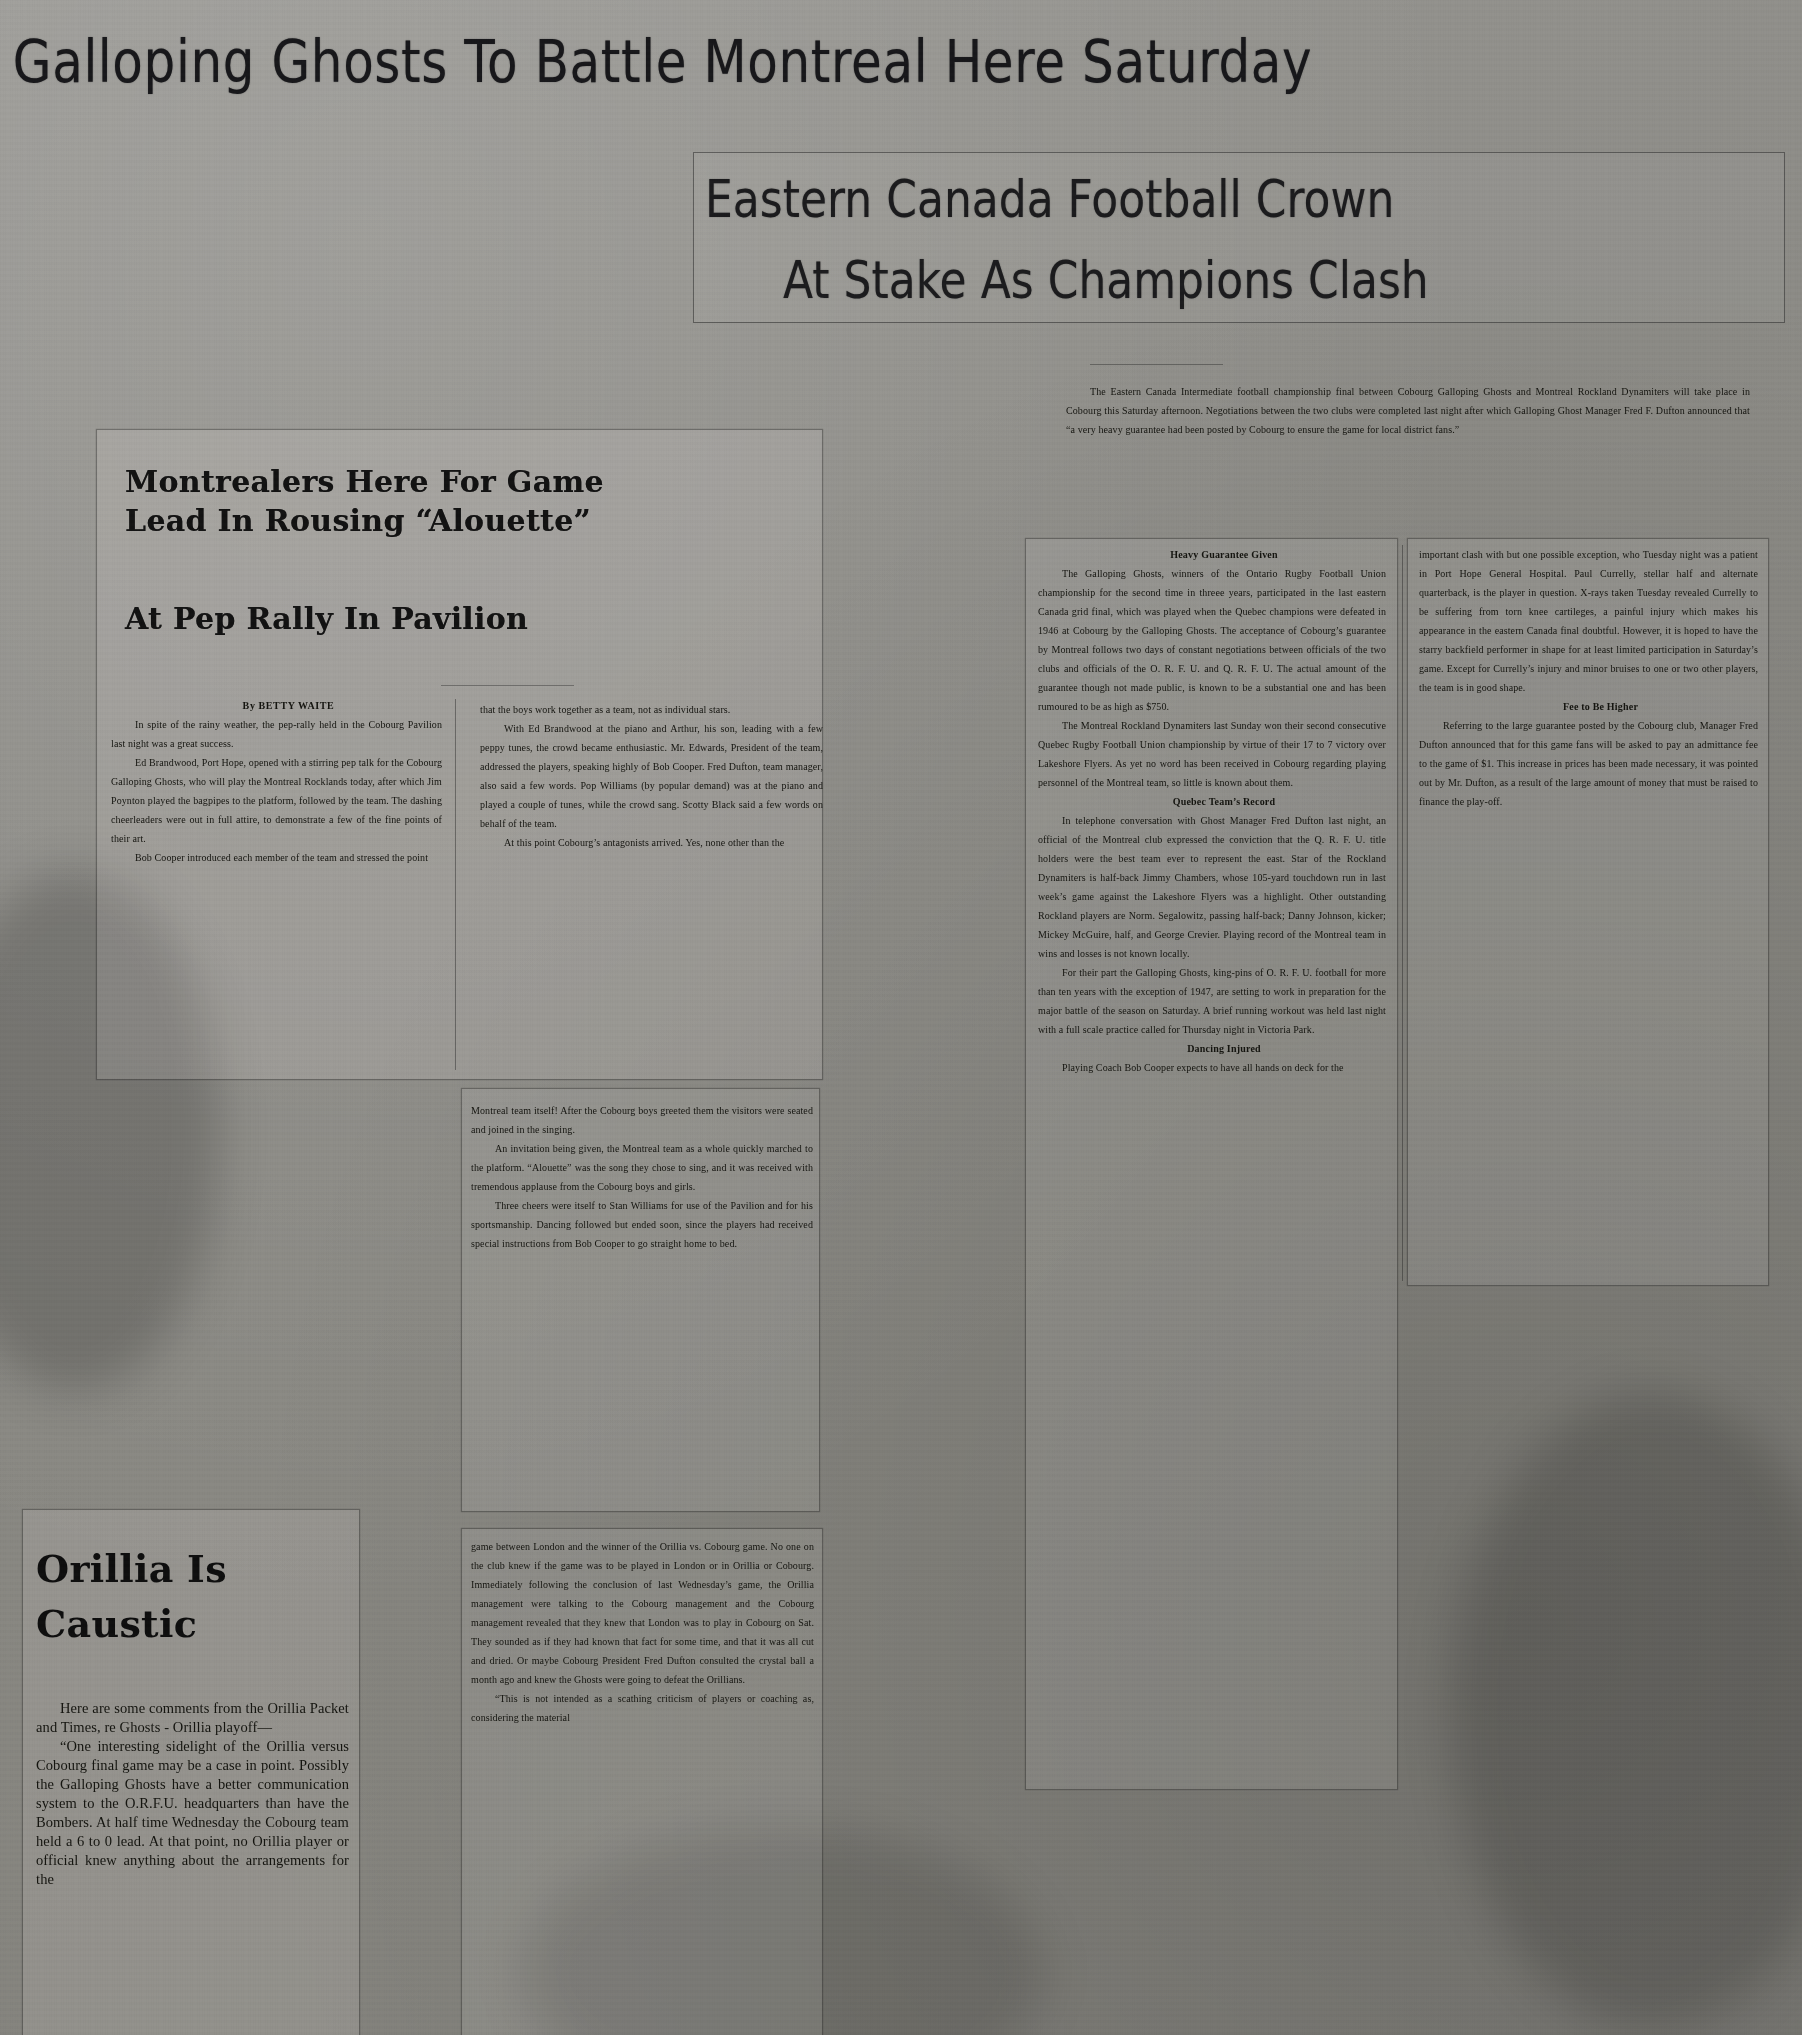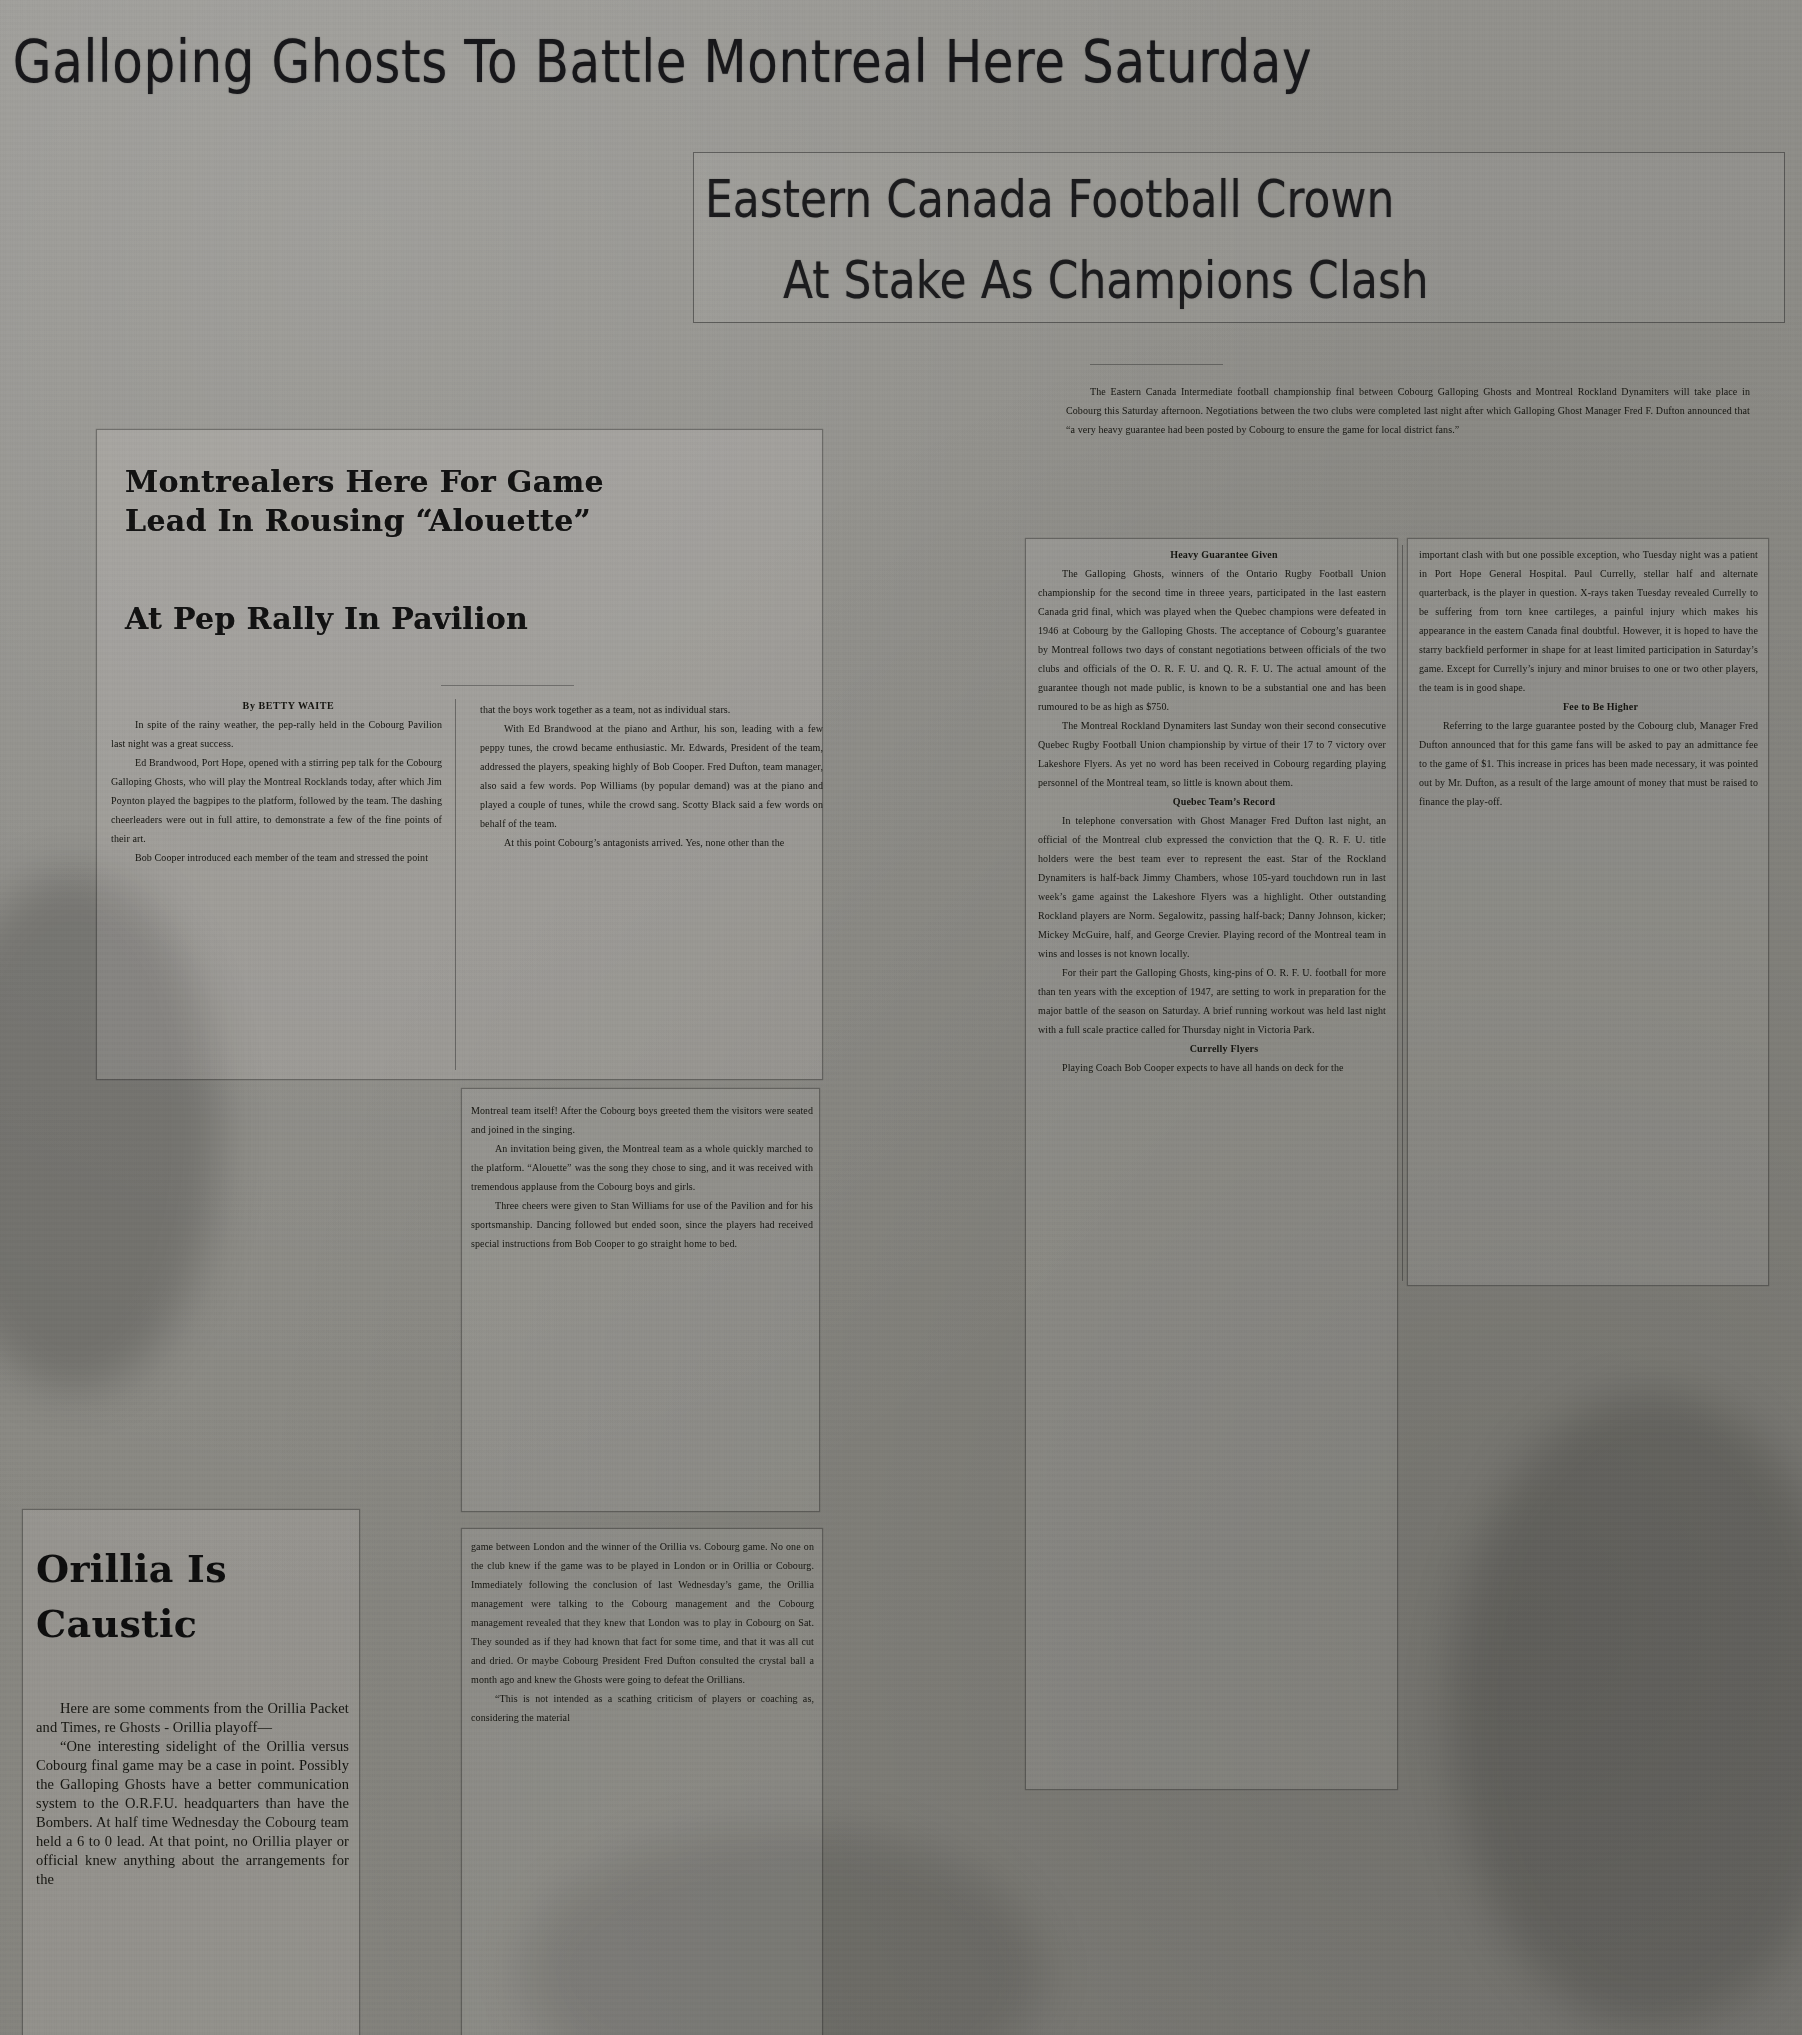--- a/index.html
+++ b/index.html
@@ -194,21 +194,21 @@
     <p>With Ed Brandwood at the piano and Arthur, his son, leading with a few peppy tunes, the crowd became enthusiastic. Mr. Edwards, President of the team, addressed the players, speaking highly of Bob Cooper. Fred Dufton, team manager, also said a few words. Pop Williams (by popular demand) was at the piano and played a couple of tunes, while the crowd sang. Scotty Black said a few words on behalf of the team.</p>
     <p>At this point Cobourg’s antagonists arrived. Yes, none other than the</p>
   </div>
 
   <div class="vrule" style="left:455px;top:699px;height:371px;"></div>
 
   <div class="clip" style="left:462px;top:1089px;width:357px;height:422px;"></div>
   <div class="col" style="left:471px;top:1101px;width:342px;">
     <p class="noind">Montreal team itself! After the Cobourg boys greeted them the visitors were seated and joined in the singing.</p>
     <p>An invitation being given, the Montreal team as a whole quickly marched to the platform. “Alouette” was the song they chose to sing, and it was received with tremendous applause from the Cobourg boys and girls.</p>
-    <p>Three cheers were given to Stan Williams for use of the Pavilion and for his sportsmanship. Dancing followed but ended soon, since the players had received special instructions from Bob Cooper to go straight home to bed.</p>
+    <p>Three cheers were itself to Stan Williams for use of the Pavilion and for his sportsmanship. Dancing followed but ended soon, since the players had received special instructions from Bob Cooper to go straight home to bed.</p>
   </div>
 
   <div class="clip light" style="left:23px;top:1510px;width:336px;height:525px;"></div>
   <div class="orillia-head" style="left:36px;top:1547px;width:302px;">Orillia Is</div>
   <div class="orillia-head" style="left:36px;top:1602px;width:302px;">Caustic</div>
 
   <div class="col orillia-body" style="left:36px;top:1699px;width:313px;">
     <p>Here are some comments from the Orillia Packet and Times, re Ghosts - Orillia playoff—</p>
     <p>“One interesting sidelight of the Orillia versus Cobourg final game may be a case in point. Possibly the Galloping Ghosts have a better communication system to the O.R.F.U. headquarters than have the Bombers. At half time Wednesday the Cobourg team held a 6 to 0 lead. At that point, no Orillia player or official knew anything about the arrangements for the</p>
   </div>
@@ -228,21 +228,21 @@
   <div class="clip" style="left:1026px;top:539px;width:371px;height:1250px;"></div>
   <div class="clip" style="left:1408px;top:539px;width:360px;height:746px;"></div>
 
   <div class="col" style="left:1038px;top:545px;width:348px;">
     <p class="subhead">Heavy Guarantee Given</p>
     <p>The Galloping Ghosts, winners of the Ontario Rugby Football Union championship for the second time in threee years, participated in the last eastern Canada grid final, which was played when the Quebec champions were defeated in 1946 at Cobourg by the Galloping Ghosts. The acceptance of Cobourg’s guarantee by Montreal follows two days of constant negotiations between officials of the two clubs and officials of the O. R. F. U. and Q. R. F. U. The actual amount of the guarantee though not made public, is known to be a substantial one and has been rumoured to be as high as $750.</p>
     <p>The Montreal Rockland Dynamiters last Sunday won their second consecutive Quebec Rugby Football Union championship by virtue of their 17 to 7 victory over Lakeshore Flyers. As yet no word has been received in Cobourg regarding playing personnel of the Montreal team, so little is known about them.</p>
     <p class="subhead">Quebec Team’s Record</p>
     <p>In telephone conversation with Ghost Manager Fred Dufton last night, an official of the Montreal club expressed the conviction that the Q. R. F. U. title holders were the best team ever to represent the east. Star of the Rockland Dynamiters is half-back Jimmy Chambers, whose 105-yard touchdown run in last week’s game against the Lakeshore Flyers was a highlight. Other outstanding Rockland players are Norm. Segalowitz, passing half-back; Danny Johnson, kicker; Mickey McGuire, half, and George Crevier. Playing record of the Montreal team in wins and losses is not known locally.</p>
     <p>For their part the Galloping Ghosts, king-pins of O. R. F. U. football for more than ten years with the exception of 1947, are setting to work in preparation for the major battle of the season on Saturday. A brief running workout was held last night with a full scale practice called for Thursday night in Victoria Park.</p>
-    <p class="subhead">Currelly Flyers</p>
+    <p class="subhead">Dancing Injured</p>
     <p>Playing Coach Bob Cooper expects to have all hands on deck for the</p>
   </div>
 
   <div class="col" style="left:1419px;top:545px;width:339px;">
     <p class="noind">important clash with but one possible exception, who Tuesday night was a patient in Port Hope General Hospital. Paul Currelly, stellar half and alternate quarterback, is the player in question. X-rays taken Tuesday revealed Currelly to be suffering from torn knee cartileges, a painful injury which makes his appearance in the eastern Canada final doubtful. However, it is hoped to have the starry backfield performer in shape for at least limited participation in Saturday’s game. Except for Currelly’s injury and minor bruises to one or two other players, the team is in good shape.</p>
     <p class="subhead">Fee to Be Higher</p>
     <p>Referring to the large guarantee posted by the Cobourg club, Manager Fred Dufton announced that for this game fans will be asked to pay an admittance fee to the game of $1. This increase in prices has been made necessary, it was pointed out by Mr. Dufton, as a result of the large amount of money that must be raised to finance the play-off.</p>
   </div>
 
   <div class="vrule" style="left:1402px;top:545px;height:736px;"></div>

